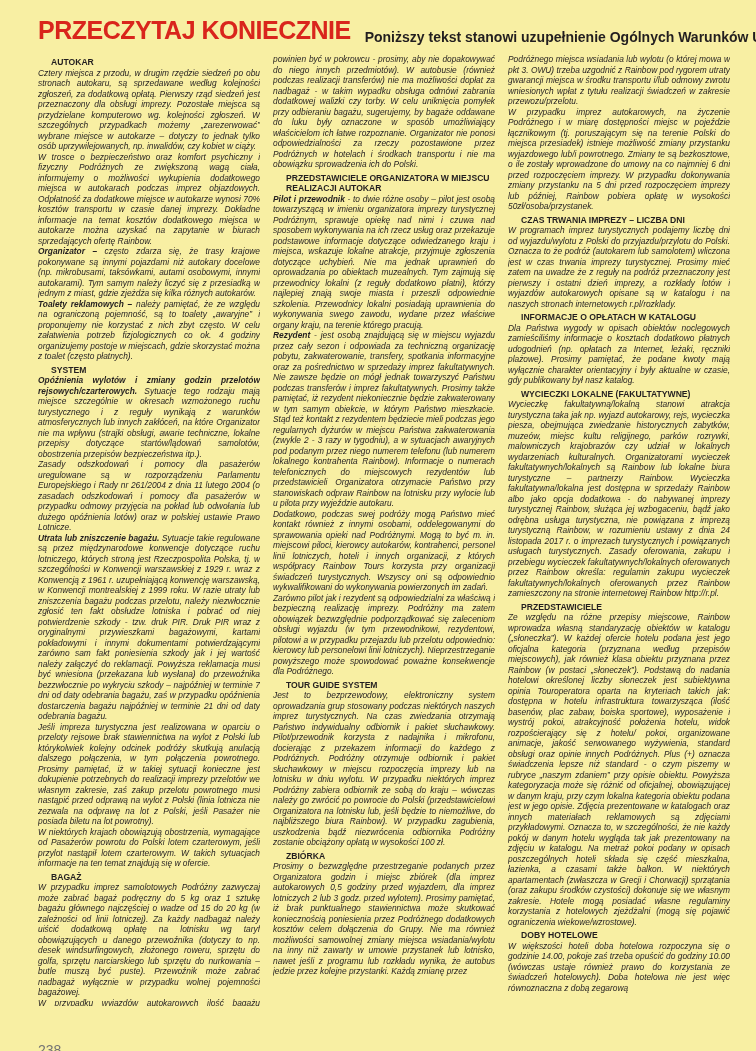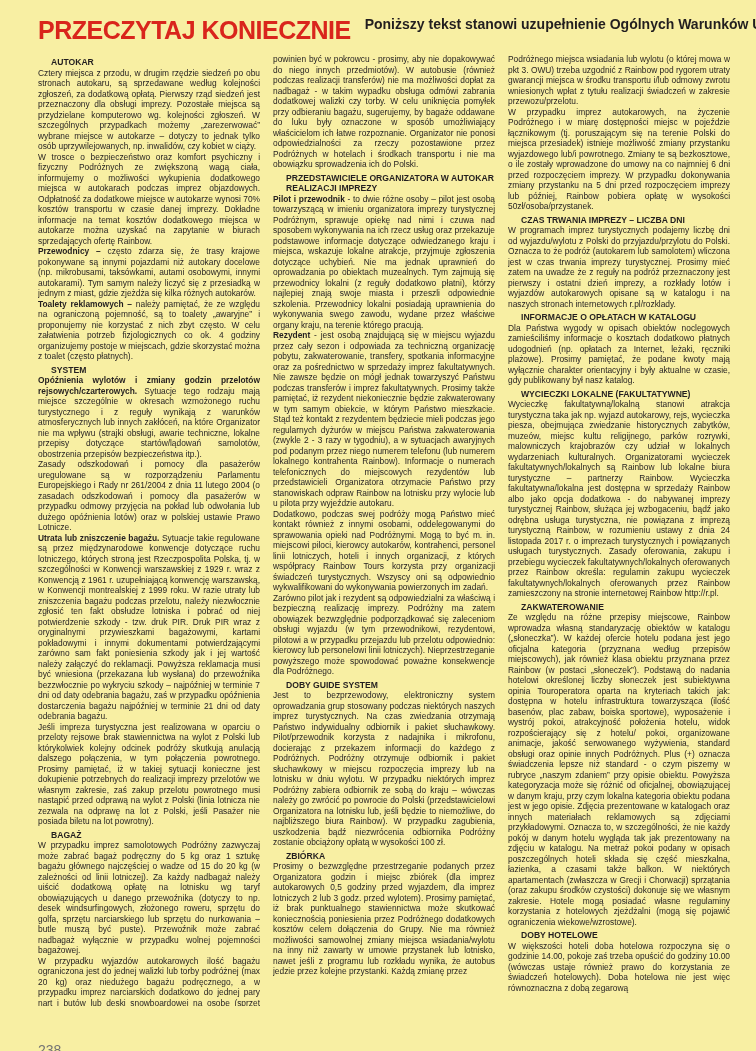--- a/index.html
+++ b/index.html
@@ -10,21 +10,21 @@
     color:#221e1f;
     overflow:hidden;
     position:relative;
   }
   .page{
     position:absolute;inset:0;
     padding:16px 26px 0 38px;
     box-sizing:border-box;
   }
   .header{
-    display:flex;align-items:flex-start;gap:14px;
+    display:flex;align-items:flex-end;gap:14px;
     margin-bottom:9px;
   }
   .title{
     color:#d9251c;
     font-size:25px;
     font-weight:bold;
     letter-spacing:-0.5px;
     white-space:nowrap;
   }
   .subtitle{
@@ -39,20 +39,21 @@
   }
   .col{
     flex:1 1 0;
     overflow:hidden;
   }
   .para{
     margin:0;
     font-size:8.4px;
     line-height:10.5px;
     text-align:justify;
+    font-style:italic;
   }
   .para.strong{font-weight:bold;}
   .para b{font-weight:bold;}
   .sec-heading{
     font-size:8.6px;
     line-height:10.5px;
     font-weight:bold;
     padding-left:13px;
     margin-top:3px;
   }
@@ -69,52 +70,53 @@
 <div class="page">
   <div class="header">
     <span class="title">PRZECZYTAJ KONIECZNIE</span>
     <span class="subtitle">Poniższy tekst stanowi uzupełnienie Ogólnych Warunków Uczestnictwa</span>
   </div>
   <div class="columns" id="columns">
       <div class="col">
         <div class="sec-heading">AUTOKAR</div>
         <p class="para">Cztery miejsca z przodu, w drugim rzędzie siedzeń po obu stronach autokaru, są sprzedawane według kolejności zgłoszeń, za dodatkową opłatą. Pierwszy rząd siedzeń jest przeznaczony dla obsługi imprezy. Pozostałe miejsca są przydzielane komputerowo wg. kolejności zgłoszeń. W szczególnych przypadkach możemy „zarezerwować” wybrane miejsce w autokarze – dotyczy to jednak tylko osób uprzywilejowanych, np. inwalidów, czy kobiet w ciąży.</p>
         <p class="para">W trosce o bezpieczeństwo oraz komfort psychiczny i fizyczny Podróżnych ze zwiększoną wagą ciała, informujemy o możliwości wykupienia dodatkowego miejsca w autokarach podczas imprez objazdowych. Odpłatność za dodatkowe miejsce w autokarze wynosi 70% kosztów transportu w czasie danej imprezy. Dokładne informacje na temat kosztów dodatkowego miejsca w autokarze można uzyskać na zapytanie w biurach sprzedających ofertę Rainbow.</p>
-        <p class="para"><b>Przewodnicy – </b>często zdarza się, że trasy krajowe pokonywane są innymi pojazdami niż autokary docelowe (np. mikrobusami, taksówkami, autami osobowymi, innymi autokarami). Tym samym należy liczyć się z przesiadką w jednym z miast, gdzie zjeżdża się kilka różnych autokarów.</p>
+        <p class="para"><b>Organizator – </b>często zdarza się, że trasy krajowe pokonywane są innymi pojazdami niż autokary docelowe (np. mikrobusami, taksówkami, autami osobowymi, innymi autokarami). Tym samym należy liczyć się z przesiadką w jednym z miast, gdzie zjeżdża się kilka różnych autokarów.</p>
         <p class="para"><b>Toalety reklamowych – </b>należy pamiętać, że ze względu na ograniczoną pojemność, są to toalety „awaryjne” i proponujemy nie korzystać z nich zbyt często. W celu załatwienia potrzeb fizjologicznych co ok. 4 godziny organizujemy postoje w miejscach, gdzie skorzystać można z toalet (często płatnych).</p>
         <div class="sec-heading">SYSTEM</div>
         <p class="para"><b>Opóźnienia wylotów i zmiany godzin przelotów rejsowych/czarterowych. </b>Sytuacje tego rodzaju mają miejsce szczególnie w okresach wzmożonego ruchu turystycznego i z reguły wynikają z warunków atmosferycznych lub innych zakłóceń, na które Organizator nie ma wpływu (strajki obsługi, awarie techniczne, lokalne przepisy dotyczące startów/lądowań samolotów, obostrzenia przepisów bezpieczeństwa itp.).</p>
         <p class="para">Zasady odszkodowań i pomocy dla pasażerów uregulowane są w rozporządzeniu Parlamentu Europejskiego i Rady nr 261/2004 z dnia 11 lutego 2004 (o zasadach odszkodowań i pomocy dla pasażerów w przypadku odmowy przyjęcia na pokład lub odwołania lub dużego opóźnienia lotów) oraz w polskiej ustawie Prawo Lotnicze.</p>
         <p class="para"><b>Utrata lub zniszczenie bagażu. </b>Sytuacje takie regulowane są przez międzynarodowe konwencje dotyczące ruchu lotniczego, których stroną jest Rzeczpospolita Polska, tj. w szczególności w Konwencji warszawskiej z 1929 r. wraz z Konwencją z 1961 r. uzupełniającą konwencję warszawską, w Konwencji montrealskiej z 1999 roku. W razie utraty lub zniszczenia bagażu podczas przelotu, należy niezwłocznie zgłosić ten fakt obsłudze lotniska i pobrać od niej potwierdzenie szkody - tzw. druk PIR. Druk PIR wraz z oryginalnymi przywieszkami bagażowymi, kartami pokładowymi i innymi dokumentami potwierdzającymi zarówno sam fakt poniesienia szkody jak i jej wartość należy załączyć do reklamacji. Powyższa reklamacja musi być wniesiona (przekazana lub wysłana) do przewoźnika bezzwłocznie po wykryciu szkody – najpóźniej w terminie 7 dni od daty odebrania bagażu, zaś w przypadku opóźnienia dostarczenia bagażu najpóźniej w terminie 21 dni od daty odebrania bagażu.</p>
         <p class="para">Jeśli impreza turystyczna jest realizowana w oparciu o przeloty rejsowe brak stawiennictwa na wylot z Polski lub którykolwiek kolejny odcinek podróży skutkują anulacją dalszego połączenia, w tym połączenia powrotnego. Prosimy pamiętać, iż w takiej sytuacji konieczne jest dokupienie potrzebnych do realizacji imprezy przelotów we własnym zakresie, zaś zakup przelotu powrotnego musi nastąpić przed odprawą na wylot z Polski (linia lotnicza nie zezwala na odprawę na lot z Polski, jeśli Pasażer nie posiada biletu na lot powrotny).</p>
+        <p class="para">W niektórych krajach obowiązują obostrzenia, wymagające od Pasażerów powrotu do Polski lotem czarterowym, jeśli przylot nastąpił lotem czarterowym. W takich sytuacjach informacje na ten temat znajdują się w ofercie.</p>
         <div class="sec-heading">BAGAŻ</div>
         <p class="para">W przypadku imprez samolotowych Podróżny zazwyczaj może zabrać bagaż podręczny do 5 kg oraz 1 sztukę bagażu głównego najczęściej o wadze od 15 do 20 kg (w zależności od linii lotniczej). Za każdy nadbagaż należy uiścić dodatkową opłatę na lotnisku wg taryf obowiązujących u danego przewoźnika (dotyczy to np. desek windsurfingowych, złożonego roweru, sprzętu do golfa, sprzętu narciarskiego lub sprzętu do nurkowania – butle muszą być puste). Przewoźnik może zabrać nadbagaż wyłącznie w przypadku wolnej pojemności bagażowej.</p>
         <p class="para">W przypadku wyjazdów autokarowych ilość bagażu ograniczona jest do jednej walizki lub torby podróżnej (max 20 kg) oraz niedużego bagażu podręcznego, a w przypadku imprez narciarskich dodatkowo do jednej pary nart i butów lub deski snowboardowej na osobę (sprzęt narciarski/snowboardowy</p>
       </div>
       <div class="col">
         <p class="para">powinien być w pokrowcu - prosimy, aby nie dopakowywać do niego innych przedmiotów). W autobusie (również podczas realizacji transferów) nie ma możliwości dopłat za nadbagaż - w takim wypadku obsługa odmówi zabrania dodatkowej walizki czy torby. W celu uniknięcia pomyłek przy odbieraniu bagażu, sugerujemy, by bagaże oddawane do luku były oznaczone w sposób umożliwiający właścicielom ich łatwe rozpoznanie. Organizator nie ponosi odpowiedzialności za rzeczy pozostawione przez Podróżnych w hotelach i środkach transportu i nie ma obowiązku sprowadzenia ich do Polski.</p>
-        <div class="sec-heading">PRZEDSTAWICIELE ORGANIZATORA W AUTOKAR REALIZACJI IMPREZY</div>
+        <div class="sec-heading">PRZEDSTAWICIELE ORGANIZATORA W MIEJSCU REALIZACJI AUTOKAR</div>
         <p class="para"><b>Pilot i przewodnik </b>- to dwie różne osoby – pilot jest osobą towarzyszącą w imieniu organizatora imprezy turystycznej Podróżnym, sprawuje opiekę nad nimi i czuwa nad sposobem wykonywania na ich rzecz usług oraz przekazuje podstawowe informacje dotyczące odwiedzanego kraju i miejsca, wskazuje lokalne atrakcje, przyjmuje zgłoszenia dotyczące uchybień. Nie ma jednak uprawnień do oprowadzania po obiektach muzealnych. Tym zajmują się przewodnicy lokalni (z reguły dodatkowo płatni), którzy najlepiej znają swoje miasta i przeszli odpowiednie szkolenia. Przewodnicy lokalni posiadają uprawnienia do wykonywania swego zawodu, wydane przez właściwe organy kraju, na terenie którego pracują.</p>
         <p class="para"><b>Rezydent </b>- jest osobą znajdującą się w miejscu wyjazdu przez cały sezon i odpowiada za techniczną organizację pobytu, zakwaterowanie, transfery, spotkania informacyjne oraz za pośrednictwo w sprzedaży imprez fakultatywnych. Nie zawsze będzie on mógł jednak towarzyszyć Państwu podczas transferów i imprez fakultatywnych. Prosimy także pamiętać, iż rezydent niekoniecznie będzie zakwaterowany w tym samym obiekcie, w którym Państwo mieszkacie. Stąd też kontakt z rezydentem będziecie mieli podczas jego regularnych dyżurów w miejscu Państwa zakwaterowania (zwykle 2 - 3 razy w tygodniu), a w sytuacjach awaryjnych pod podanym przez niego numerem telefonu (lub numerem lokalnego kontrahenta Rainbow). Informacje o numerach telefonicznych do miejscowych rezydentów lub przedstawicieli Organizatora otrzymacie Państwo przy stanowiskach odpraw Rainbow na lotnisku przy wylocie lub u pilota przy wyjeździe autokaru.</p>
         <p class="para">Dodatkowo, podczas swej podróży mogą Państwo mieć kontakt również z innymi osobami, oddelegowanymi do sprawowania opieki nad Podróżnymi. Mogą to być m. in. miejscowi piloci, kierowcy autokarów, kontrahenci, personel linii lotniczych, hoteli i innych organizacji, z których współpracy Rainbow Tours korzysta przy organizacji świadczeń turystycznych. Wszyscy oni są odpowiednio wykwalifikowani do wykonywania powierzonych im zadań.</p>
         <p class="para">Zarówno pilot jak i rezydent są odpowiedzialni za właściwą i bezpieczną realizację imprezy. Podróżny ma zatem obowiązek bezwzględnie podporządkować się zaleceniom obsługi wyjazdu (w tym przewodnikowi, rezydentowi, pilotowi a w przypadku przejazdu lub przelotu odpowiednio: kierowcy lub personelowi linii lotniczych). Nieprzestrzeganie powyższego może spowodować poważne konsekwencje dla Podróżnego.</p>
-        <div class="sec-heading">DOBY GUIDE SYSTEM</div>
+        <div class="sec-heading">TOUR GUIDE SYSTEM</div>
         <p class="para">Jest to bezprzewodowy, elektroniczny system oprowadzania grup stosowany podczas niektórych naszych imprez turystycznych. Na czas zwiedzania otrzymają Państwo indywidualny odbiornik i pakiet słuchawkowy. Pilot/przewodnik korzysta z nadajnika i mikrofonu, docierając z przekazem informacji do każdego z Podróżnych. Podróżny otrzymuje odbiornik i pakiet słuchawkowy w miejscu rozpoczęcia imprezy lub na lotnisku w dniu wylotu. W przypadku niektórych imprez Podróżny zabiera odbiornik ze sobą do kraju – wówczas należy go zwrócić po powrocie do Polski (przedstawicielowi Organizatora na lotnisku lub, jeśli będzie to niemożliwe, do najbliższego biura Rainbow). W przypadku zagubienia, uszkodzenia bądź niezwrócenia odbiornika Podróżny zostanie obciążony opłatą w wysokości 100 zł.</p>
         <div class="sec-heading">ZBIÓRKA</div>
         <p class="para">Prosimy o bezwzględne przestrzeganie podanych przez Organizatora godzin i miejsc zbiórek (dla imprez autokarowych 0,5 godziny przed wyjazdem, dla imprez lotniczych 2 lub 3 godz. przed wylotem). Prosimy pamiętać, iż brak punktualnego stawiennictwa może skutkować koniecznością poniesienia przez Podróżnego dodatkowych kosztów celem dołączenia do Grupy. Nie ma również możliwości samowolnej zmiany miejsca wsiadania/wylotu na inny niż zawarty w umowie przystanek lub lotnisko, nawet jeśli z programu lub rozkładu wynika, że autobus jedzie przez kolejne przystanki. Każdą zmianę przez</p>
       </div>
       <div class="col">
         <p class="para">Podróżnego miejsca wsiadania lub wylotu (o której mowa w pkt 3. OWU) trzeba uzgodnić z Rainbow pod rygorem utraty gwarancji miejsca w środku transportu i/lub odmowy zwrotu wniesionych wpłat z tytułu realizacji świadczeń w zakresie przewozu/przelotu.</p>
         <p class="para">W przypadku imprez autokarowych, na życzenie Podróżnego i w miarę dostępności miejsc w pojeździe łącznikowym (tj. poruszającym się na terenie Polski do miejsca przesiadek) istnieje możliwość zmiany przystanku wyjazdowego lub/i powrotnego. Zmiany te są bezkosztowe, o ile zostały wprowadzone do umowy na co najmniej 6 dni przed rozpoczęciem imprezy. W przypadku dokonywania zmiany przystanku na 5 dni przed rozpoczęciem imprezy lub później, Rainbow pobiera opłatę w wysokości 50zł/osoba/przystanek.</p>
         <div class="sec-heading">CZAS TRWANIA IMPREZY – LICZBA DNI</div>
         <p class="para">W programach imprez turystycznych podajemy liczbę dni od wyjazdu/wylotu z Polski do przyjazdu/przylotu do Polski. Oznacza to że podróż (autokarem lub samolotem) wliczona jest w czas trwania imprezy turystycznej. Prosimy mieć zatem na uwadze że z reguły na podróż przeznaczony jest pierwszy i ostatni dzień imprezy, a rozkłady lotów i wyjazdów autokarowych opisane są w katalogu i na naszych stronach internetowych r.pl/rozklady.</p>
         <div class="sec-heading">INFORMACJE O OPŁATACH W KATALOGU</div>
         <p class="para">Dla Państwa wygody w opisach obiektów noclegowych zamieściliśmy informacje o kosztach dodatkowo płatnych udogodnień (np. opłatach za Internet, leżaki, ręczniki plażowe). Prosimy pamiętać, że podane kwoty mają wyłącznie charakter orientacyjny i były aktualne w czasie, gdy publikowany był nasz katalog.</p>
         <div class="sec-heading">WYCIECZKI LOKALNE (FAKULTATYWNE)</div>
         <p class="para">Wycieczkę fakultatywną/lokalną stanowi atrakcja turystyczna taka jak np. wyjazd autokarowy, rejs, wycieczka piesza, obejmująca zwiedzanie historycznych zabytków, muzeów, miejsc kultu religijnego, parków rozrywki, malowniczych krajobrazów czy udział w lokalnych wydarzeniach kulturalnych. Organizatorami wycieczek fakultatywnych/lokalnych są Rainbow lub lokalne biura turystyczne – partnerzy Rainbow. Wycieczka fakultatywna/lokalna jest dostępna w sprzedaży Rainbow albo jako opcja dodatkowa - do nabywanej imprezy turystycznej Rainbow, służąca jej wzbogaceniu, bądź jako odrębna usługa turystyczna, nie powiązana z imprezą turystyczną Rainbow, w rozumieniu ustawy z dnia 24 listopada 2017 r. o imprezach turystycznych i powiązanych usługach turystycznych. Zasady oferowania, zakupu i przebiegu wycieczek fakultatywnych/lokalnych oferowanych przez Rainbow określa: regulamin zakupu wycieczek fakultatywnych/lokalnych oferowanych przez Rainbow zamieszczony na stronie internetowej Rainbow http://r.pl.</p>
-        <div class="sec-heading">ZAKWATEROWANIE</div>
+        <div class="sec-heading">PRZEDSTAWICIELE</div>
         <p class="para">Ze względu na różne przepisy miejscowe, Rainbow wprowadza własną standaryzację obiektów w katalogu („słoneczka”). W każdej ofercie hotelu podana jest jego oficjalna kategoria (przyznana według przepisów miejscowych), jak również klasa obiektu przyznana przez Rainbow (w postaci „słoneczek”). Podstawą do nadania hotelowi określonej liczby słoneczek jest subiektywna opinia Touroperatora oparta na kryteriach takich jak: dostępna w hotelu infrastruktura towarzysząca (ilość basenów, plac zabaw, boiska sportowe), wyposażenie i wystrój pokoi, atrakcyjność położenia hotelu, widok rozpościerający się z hotelu/ pokoi, organizowane animacje, jakość serwowanego wyżywienia, standard obsługi oraz opinie innych Podróżnych. Plus (+) oznacza świadczenia lepsze niż standard - o czym piszemy w rubryce „naszym zdaniem” przy opisie obiektu. Powyższa kategoryzacja może się różnić od oficjalnej, obowiązującej w danym kraju, przy czym lokalna kategoria obiektu podana jest w jego opisie. Zdjęcia prezentowane w katalogach oraz innych materiałach reklamowych są zdjęciami przykładowymi. Oznacza to, w szczególności, że nie każdy pokój w danym hotelu wygląda tak jak prezentowany na zdjęciu w katalogu. Na metraż pokoi podany w opisach poszczególnych hoteli składa się część mieszkalna, łazienka, a czasami także balkon. W niektórych apartamentach (zwłaszcza w Grecji i Chorwacji) sprzątania (oraz zakupu środków czystości) dokonuje się we własnym zakresie. Hotele mogą posiadać własne regulaminy korzystania z hotelowych zjeżdżalni (mogą się pojawić ograniczenia wiekowe/wzrostowe).</p>
         <div class="sec-heading">DOBY HOTELOWE</div>
         <p class="para">W większości hoteli doba hotelowa rozpoczyna się o godzinie 14.00, pokoje zaś trzeba opuścić do godziny 10.00 (wówczas ustaje również prawo do korzystania ze świadczeń hotelowych). Doba hotelowa nie jest więc równoznaczna z dobą zegarową</p>
       </div>
     </div>
   <div class="page-number">238</div>
 </div>
 
 </body></html>

